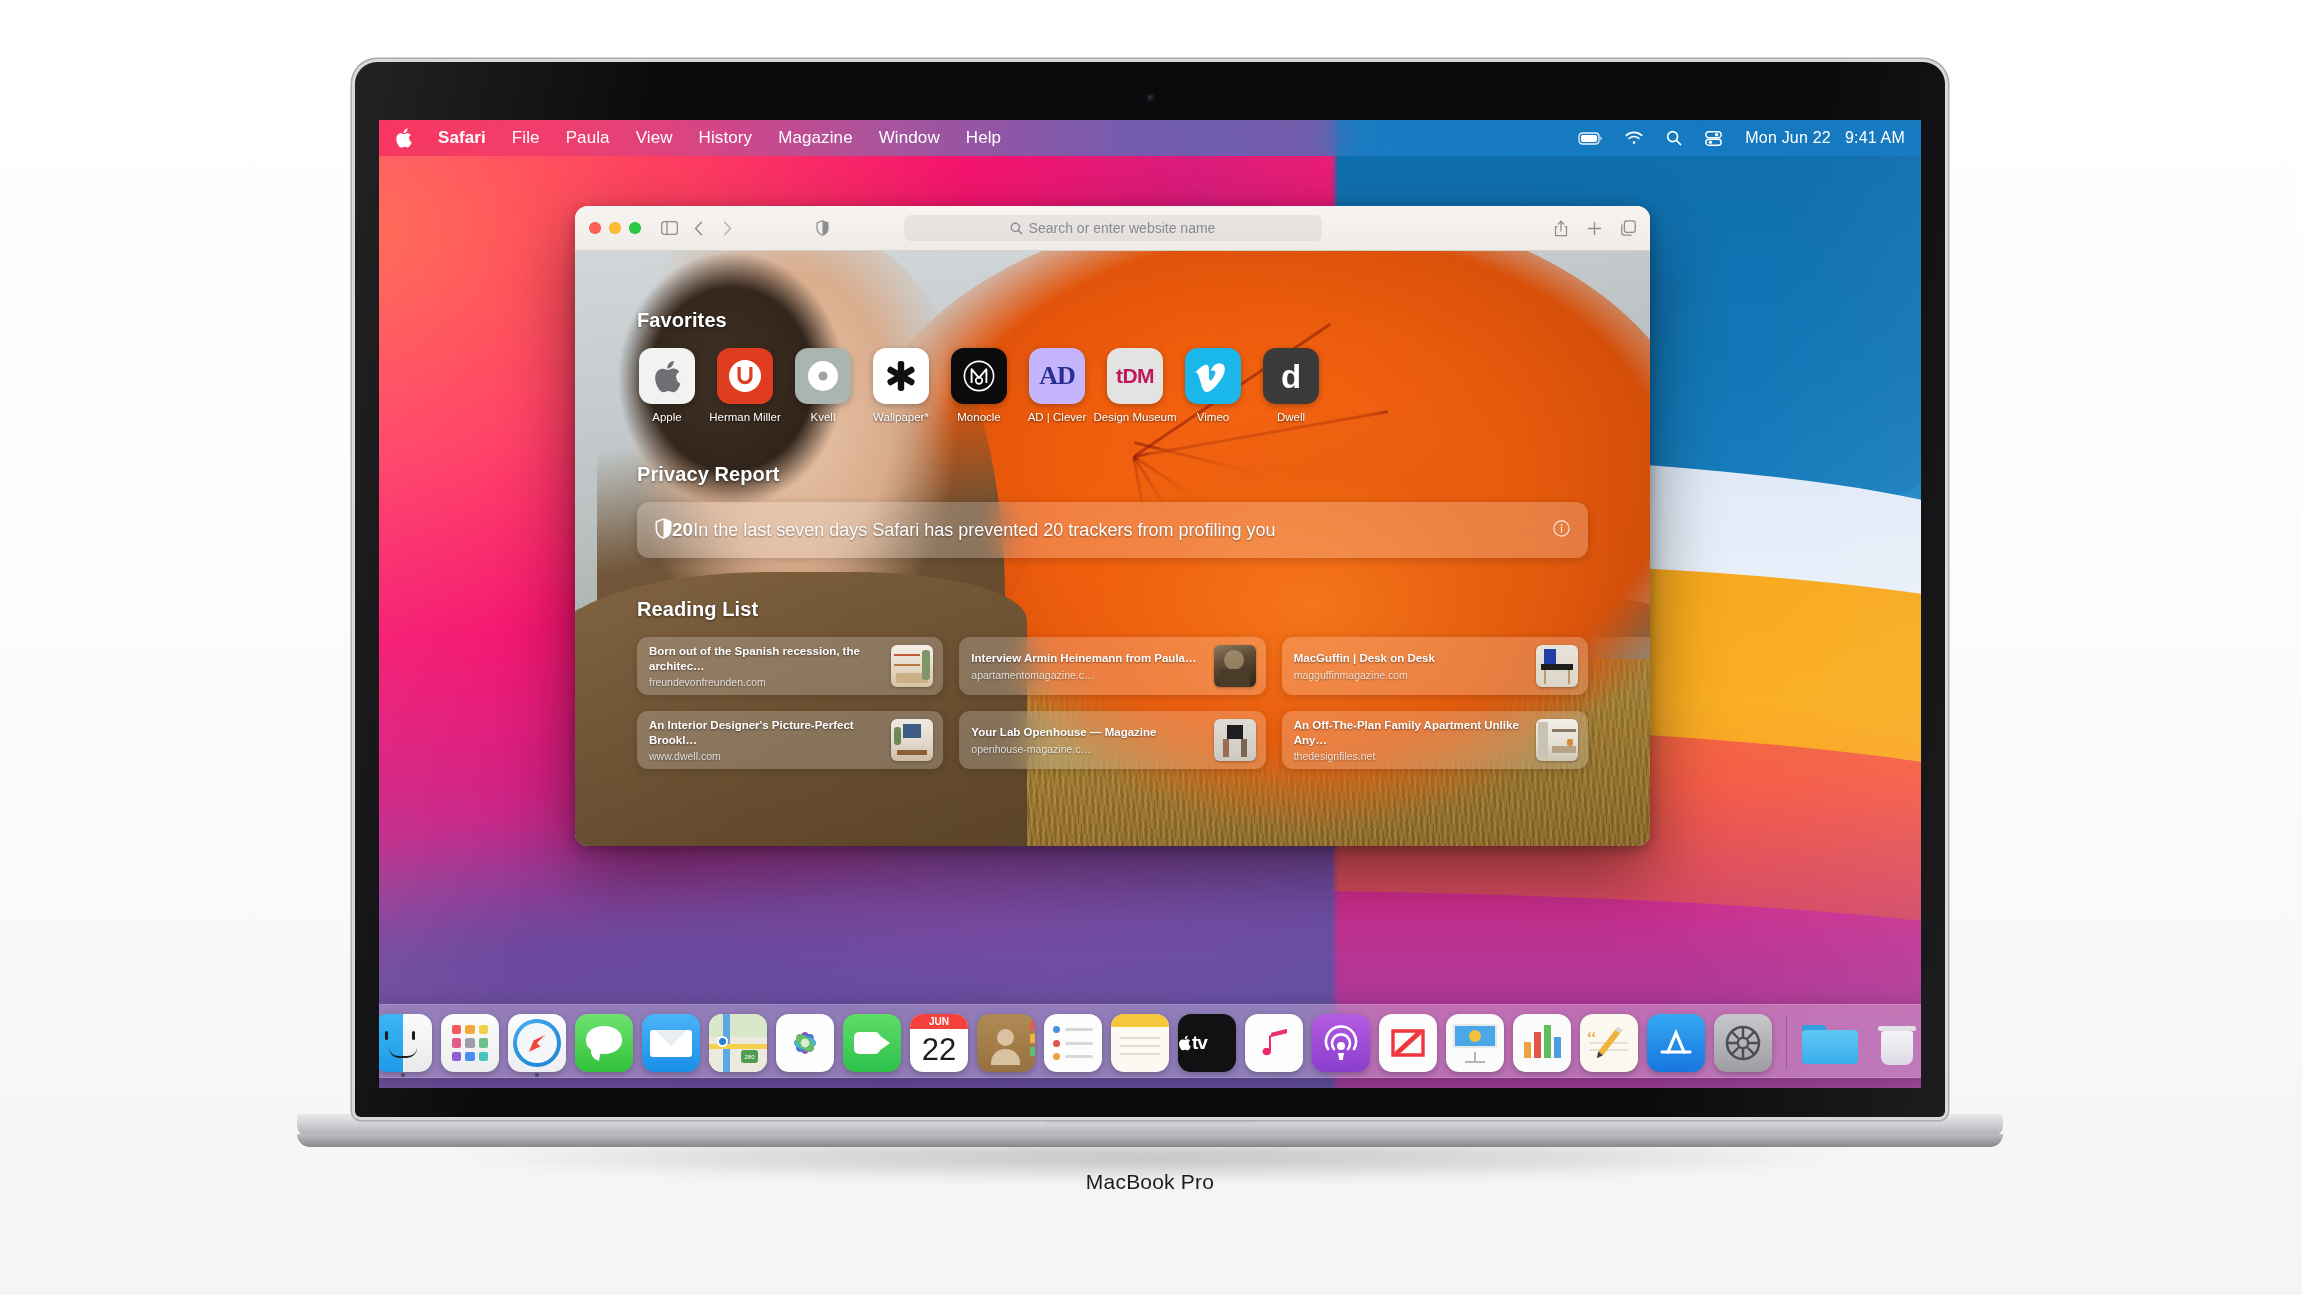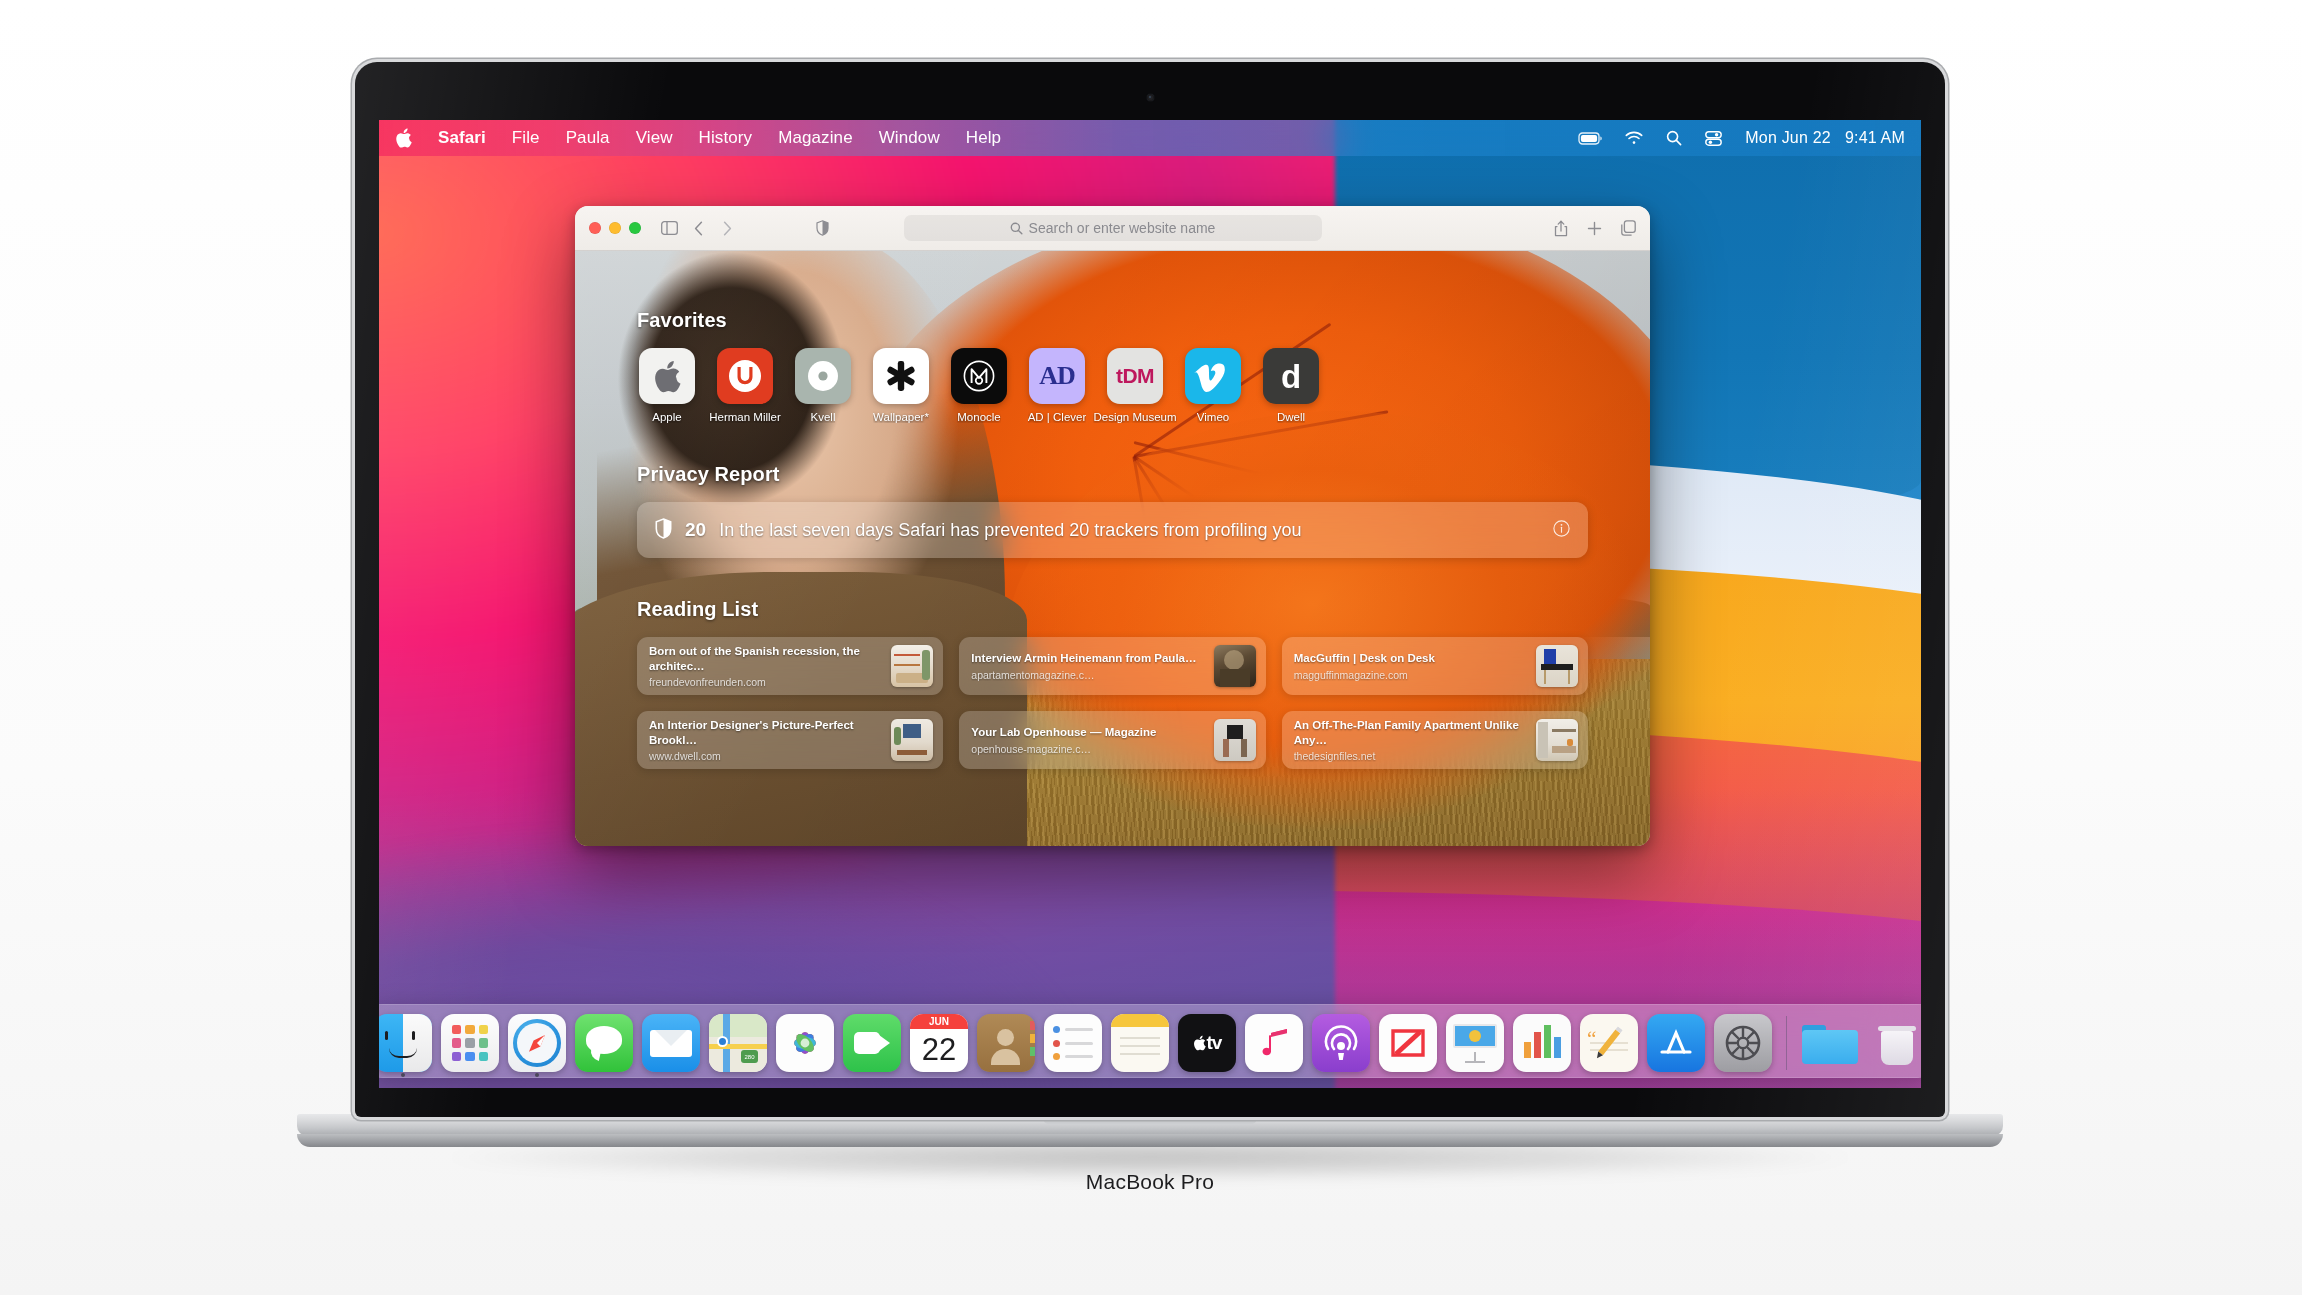--- a/index.html
+++ b/index.html
@@ -148,21 +148,21 @@
 
   .favs { display:flex; gap:18px; margin-bottom:40px; }
   .fav { width:60px; display:flex; flex-direction:column; align-items:center; gap:7px; }
   .fav-ico { width:56px; height:56px; border-radius:13px; overflow:hidden;
     display:flex; align-items:center; justify-content:center;
     box-shadow:0 2px 6px rgba(0,0,0,.25); }
   .fav-lbl { font-size:11.5px; white-space:nowrap; text-shadow:0 1px 3px rgba(0,0,0,.7);
     max-width:84px; overflow:hidden; text-overflow:clip; text-align:center; }
 
   .privacy-card { height:56px; border-radius:12px; display:flex; align-items:center;
-    padding:0 18px; gap:13px; background:rgba(255,255,255,.22);
+    padding:0 18px; gap:0; background:rgba(255,255,255,.22);
     backdrop-filter:blur(14px); box-shadow:0 2px 10px rgba(0,0,0,.18);
     margin-bottom:40px; }
   .pc-count { font-size:19px; font-weight:bold; text-shadow:0 1px 2px rgba(0,0,0,.4); }
   .pc-text { font-size:18px; text-shadow:0 1px 2px rgba(0,0,0,.45); }
   .pc-info { margin-left:auto; opacity:.85; }
 
   .rl-grid { display:grid; grid-template-columns:repeat(3,1fr); gap:16px 16px; }
   .rl-card { height:58px; border-radius:11px; background:rgba(255,255,255,.21);
     backdrop-filter:blur(14px); box-shadow:0 2px 9px rgba(0,0,0,.16);
     display:flex; align-items:center; padding:8px 10px 8px 12px; gap:10px; }
@@ -701,21 +701,21 @@
           <div class="dk-wrap">
             <div class="dk" style="background:#fbf9f2">
               <div style="position:absolute;left:0;top:0;width:100%;height:13px;background:#f6c63c"></div>
               <div style="position:absolute;left:9px;top:23px;width:40px;height:2px;background:#e0ddd2"></div>
               <div style="position:absolute;left:9px;top:31px;width:40px;height:2px;background:#e0ddd2"></div>
               <div style="position:absolute;left:9px;top:39px;width:40px;height:2px;background:#e0ddd2"></div>
             </div>
           </div>
 
           <div class="dk-wrap">
-            <div class="dk" style="background:#111113;display:flex;align-items:center;justify-content:center;gap:1px">
+            <div class="dk" style="background:#111113;display:flex;align-items:center;justify-content:flex-start;gap:1px">
               <svg width="13" height="16" viewBox="0 0 17 20" fill="#fff">
                   <path d="M13.9 10.6c0-2.3 1.9-3.4 2-3.5-1.1-1.6-2.8-1.8-3.4-1.9-1.4-.1-2.8.9-3.5.9-.7 0-1.9-.8-3.1-.8C4.3 5.3 2.9 6.2 2.1 7.6.4 10.5 1.7 14.8 3.3 17.2c.8 1.2 1.7 2.5 3 2.4 1.2 0 1.6-.8 3.1-.8 1.4 0 1.8.8 3.1.7 1.3 0 2.1-1.2 2.9-2.4.9-1.4 1.3-2.7 1.3-2.8-.1 0-2.5-1-2.5-3.7zM11.6 3.6c.6-.8 1.1-1.9 1-3-1 0-2.2.6-2.9 1.5-.6.7-1.2 1.9-1 3 1.1.1 2.2-.6 2.9-1.5z"></path>
                 </svg>
               <span style="color:#fff;font-size:19px;font-weight:bold;letter-spacing:-1px">tv</span>
             </div>
           </div>
 
           <div class="dk-wrap">
             <div class="dk" style="background:#fdfdfd">
               <svg style="position:absolute;left:15px;top:13px" width="30" height="32" viewBox="0 0 30 32">

